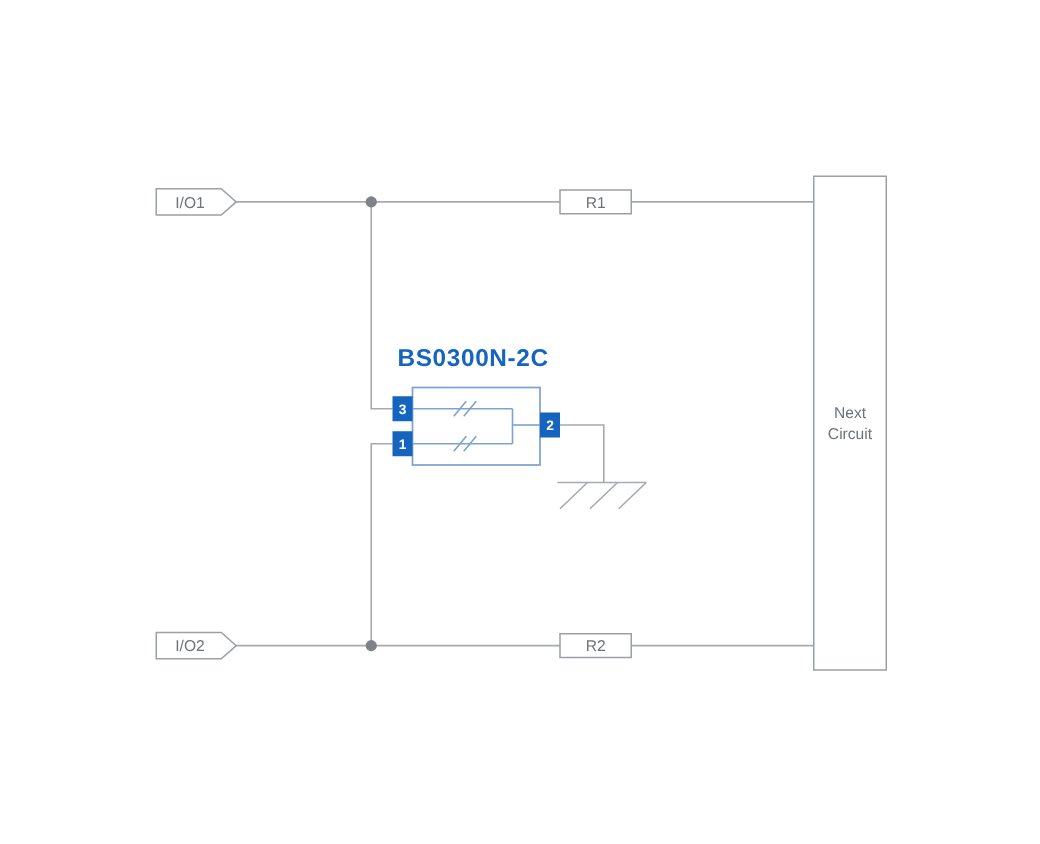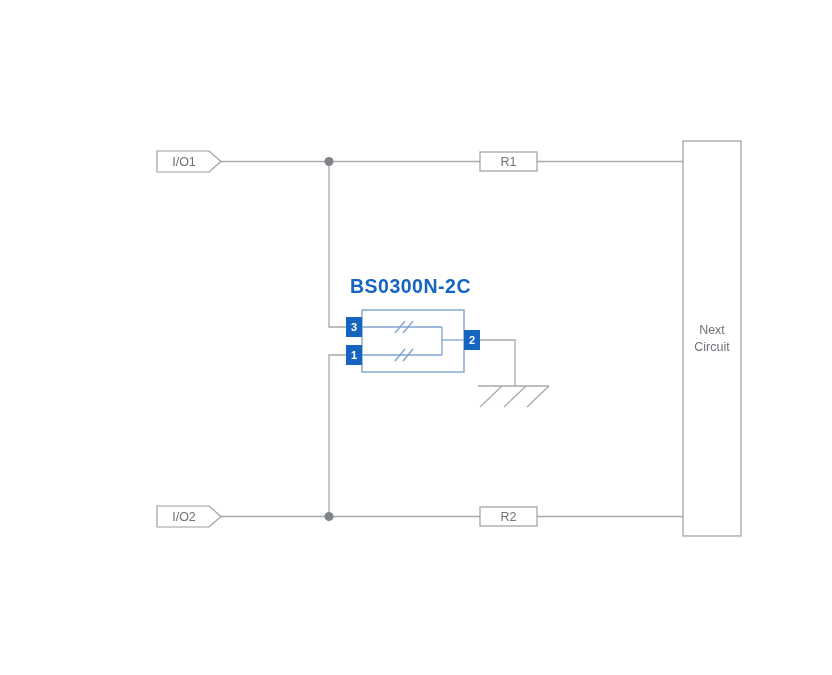--- a/index.html
+++ b/index.html
@@ -3,21 +3,20 @@
 <meta charset="utf-8">
 <style>
   html, body { margin: 0; padding: 0; background: #ffffff; }
   .canvas-wrap {
     position: relative;
     width: 748px;
     height: 675px;
     background: #ffffff;
     overflow: hidden;
     font-family: "Liberation Sans", "DejaVu Sans", sans-serif;
-    padding-left: 32px;
   }
   svg { display: block; }
 
   .wire   { stroke: var(--wire, #a6aaae); stroke-width: 1.3; fill: none; }
   .box    { fill: #ffffff; stroke: var(--box-border, #9aa0a6); stroke-width: 1.2; }
   .dot    { fill: var(--junction-dot, #7f8389); stroke: none; }
 
   .label {
     font-family: "Liberation Sans", "DejaVu Sans", sans-serif;
     font-size: 12.5px;

